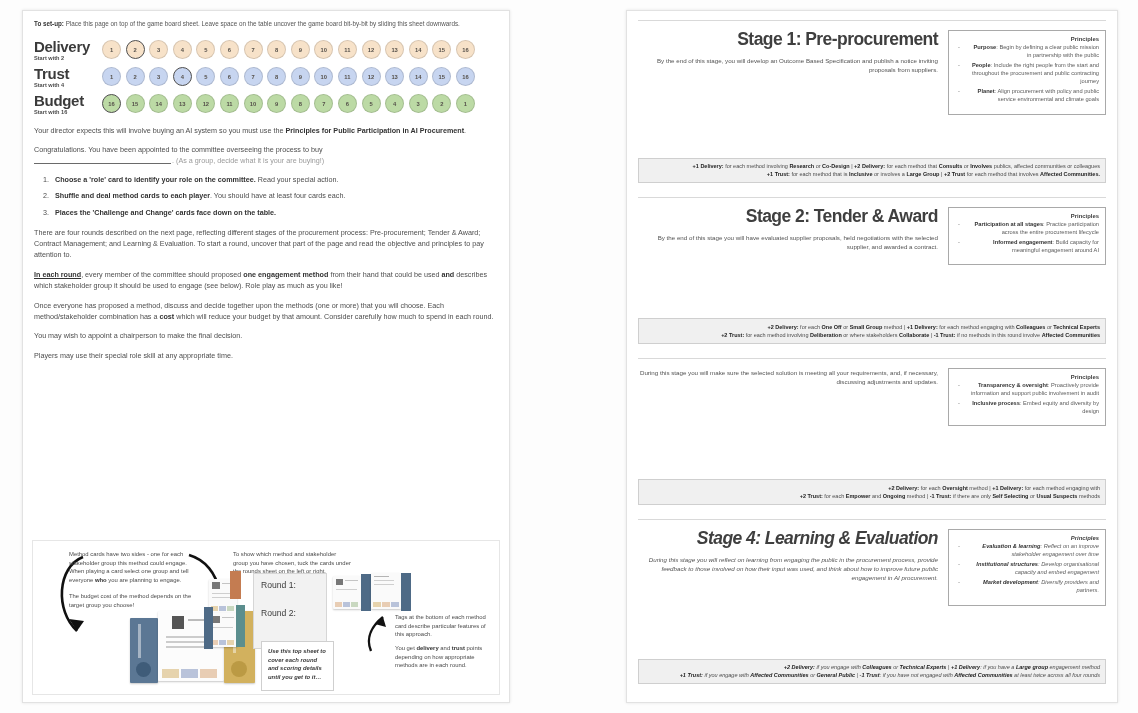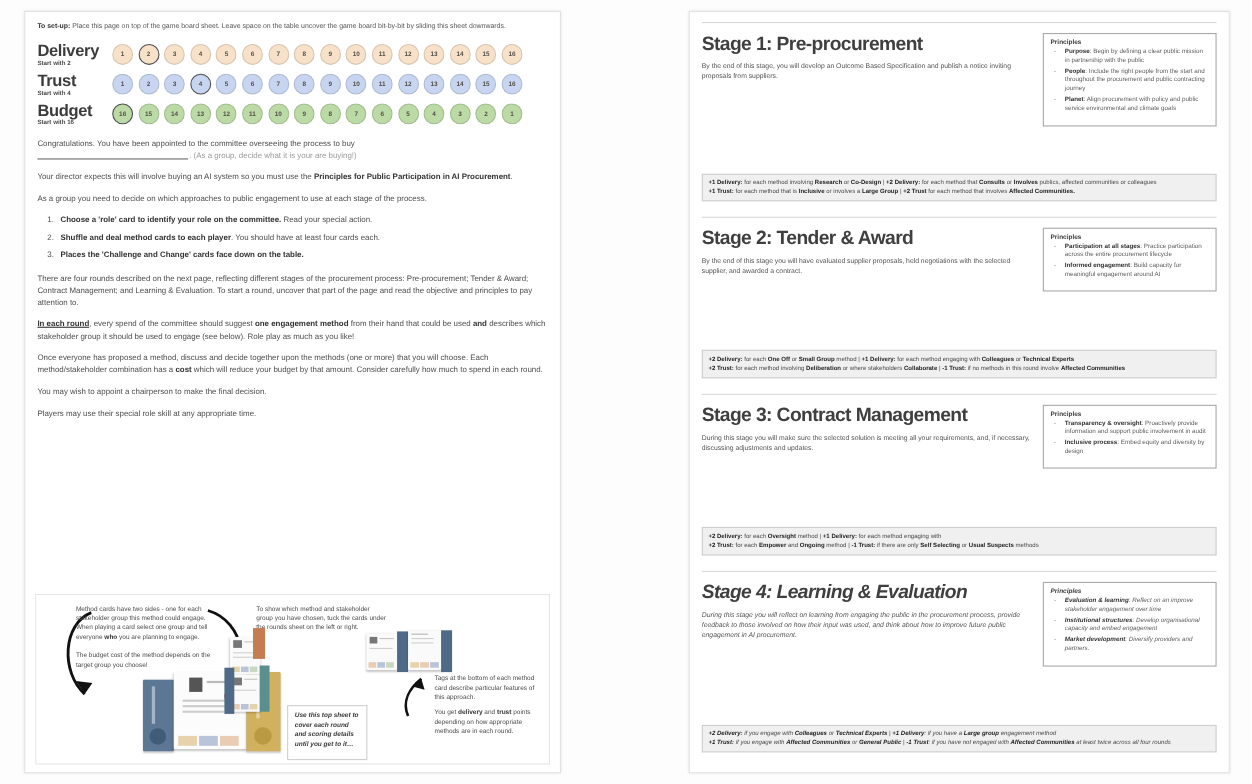--- a/index.html
+++ b/index.html
@@ -16,21 +16,21 @@
   }
 
   
   .sheet {
     position: absolute;
     background: #ffffff;
     border: 1px solid #e2e2e2;
     box-shadow: 0 0 3px rgba(0,0,0,0.10);
   }
   #left-sheet  { left: 22px;  top: 10px; width: 488px; height: 693px; }
-  #right-sheet { left: 626px; top: 10px; width: 492px; height: 693px; }
+  #right-sheet { left: 626px; top: 10px; width: 492px; height: 693px; text-align: right; }
 
   .sheet-inner { padding: 9px 11px; height: 100%; }
 
   
   .setup-line {
     font-size: 6.3px; color: #555; line-height: 1.35;
     margin: 0 0 10px 0;
   }
   .setup-line b { color: #333; }
 
@@ -232,40 +232,39 @@
                 <div class="dot budget">2</div>
                 <div class="dot budget">1</div>
               </div>
             </div>
           </div>
         </div>
 
       <div class="body-wrap">
 
         <p class="p">
+          <span>Your director expects this will involve buying an AI system so you must use the </span><b>Principles for Public Participation in AI Procurement</b><span>.</span>
+        </p>
+
+        <p class="p">
           <span>Congratulations. You have been appointed to the committee overseeing the process to buy</span><br>
           <span class="blank-line"></span><span class="faint">. (As a group, decide what it is your are buying!)</span>
         </p>
 
-        <p class="p">
-          <span>Your director expects this will involve buying an AI system so you must use the </span><b>Principles for Public Participation in AI Procurement</b><span>.</span>
-        </p>
-
-        <p class="p">As a group you need to decide on which approaches to public engagement to use at each stage of the process.</p>
 
         <ol class="steps" id="steps-list">
             <li><b>Choose a 'role' card to identify your role on the committee.</b><span> Read your special action.</span></li>
             <li><b>Shuffle and deal method cards to each player</b><span>. You should have at least four cards each.</span></li>
             <li><b>Places the 'Challenge and Change' cards face down on the table.</b></li>
           </ol>
 
         <p class="p">There are four rounds described on the next page, reflecting different stages of the procurement process: Pre-procurement; Tender &amp; Award; Contract Management; and Learning &amp; Evaluation. To start a round, uncover that part of the page and read the objective and principles to pay attention to.</p>
 
         <p class="p">
-          <b><u>In each round</u></b><span>, every spend of the committee should suggest </span><b>one engagement method</b><span> from their hand that could be used </span><b>and</b><span> describes which stakeholder group it should be used to engage (see below). Role play as much as you like!</span>
+          <b><u>In each round</u></b><span>, every member of the committee should proposed </span><b>one engagement method</b><span> from their hand that could be used </span><b>and</b><span> describes which stakeholder group it should be used to engage (see below). Role play as much as you like!</span>
         </p>
 
         <p class="p">
           <span>Once everyone has proposed a method, discuss and decide together upon the methods (one or more) that you will choose. Each method/stakeholder combination has a </span><b>cost</b><span> which will reduce your budget by that amount. Consider carefully how much to spend in each round.</span>
         </p>
 
         <p class="p">You may wish to appoint a chairperson to make the final decision.</p>
 
 
 
@@ -331,20 +330,24 @@
       <div style="position:absolute;left:13px;top:4px;width:12px;height:1.2px;background:#c4c4c4;"></div>
       <div style="position:absolute;left:3px;top:14px;width:21px;height:1.2px;background:#cfcfcf;"></div>
       <div style="position:absolute;left:2px;bottom:2px;width:7px;height:5px;background:#e8cdb4;"></div>
       <div style="position:absolute;left:10px;bottom:2px;width:7px;height:5px;background:#b9c3da;"></div>
       <div style="position:absolute;left:18px;bottom:2px;width:7px;height:5px;background:#e6d3ad;"></div>
     </div>
     <div class="mini-strip" style="left:171px; top:66px; width:9px; height:42px; background:#4e6a86;"></div>
     <div class="mini-strip" style="left:203px; top:64px; width:9px; height:42px; background:#5b8e8e;"></div>
     <div class="mini-strip" style="left:197px; top:30px; width:11px; height:28px; background:#c47c51;"></div>
 
+    <div class="rounds-box" style="left:220px; top:32px; width:74px; height:76px;">
+      <div class="rl">Round 1:</div>
+      <div class="rl" style="padding-top:18px;">Round 2:</div>
+    </div>
     <div class="note-box" style="left:228px; top:100px; width:73px; height:50px;">
       <div class="illus-txt italic" style="position:static; width:auto;">Use this top sheet to cover each round and scoring details until you get to it…</div>
     </div>
 
     <div class="mini-card" style="left:300px; top:35px; width:28px; height:33px; background:#fafafa;">
       <div style="position:absolute;left:3px;top:3px;width:7px;height:6px;background:#777;"></div>
       <div style="position:absolute;left:12px;top:4px;width:13px;height:1.2px;background:#c4c4c4;"></div>
       <div style="position:absolute;left:3px;top:13px;width:21px;height:1.2px;background:#cfcfcf;"></div>
       <div style="position:absolute;left:2px;bottom:2px;width:7px;height:5px;background:#e8cdb4;"></div>
       <div style="position:absolute;left:10px;bottom:2px;width:7px;height:5px;background:#b9c3da;"></div>
@@ -414,21 +417,20 @@
           <div style="height: 44px;"></div>
           <div class="scorebar">
             <div><b>+2 Delivery:</b><span> for each </span><b>One Off</b><span> or </span><b>Small Group</b><span> method | </span><b>+1 Delivery:</b><span> for each method engaging with </span><b>Colleagues</b><span> or </span><b>Technical Experts</b></div>
             <div><b>+2 Trust:</b><span> for each method involving </span><b>Deliberation</b><span> or where stakeholders </span><b>Collaborate</b><span> | </span><b>-1 Trust:</b><span> if no methods in this round involve </span><b>Affected Communities</b></div>
           </div>
         </div>
         <div class="stage" style="margin-top: 14px;">
           <div class="hr-top"></div>
           <div class="stage-head">
             <div class="stage-left">
-              <div class="stage-title">Stage 3: Contract Management</div>
               <p class="stage-desc">During this stage you will make sure the selected solution is meeting all your requirements, and, if necessary, discussing adjustments and updates.</p>
             </div>
             <div class="principles">
               <h4>Principles</h4>
               <ul>
                 <li><span class="dash">-</span><b>Transparency &amp; oversight</b><span>: Proactively provide information and support public involvement in audit</span></li>
                 <li><span class="dash">-</span><b>Inclusive process</b><span>: Embed equity and diversity by design</span></li>
               </ul>
             </div>
           </div>

